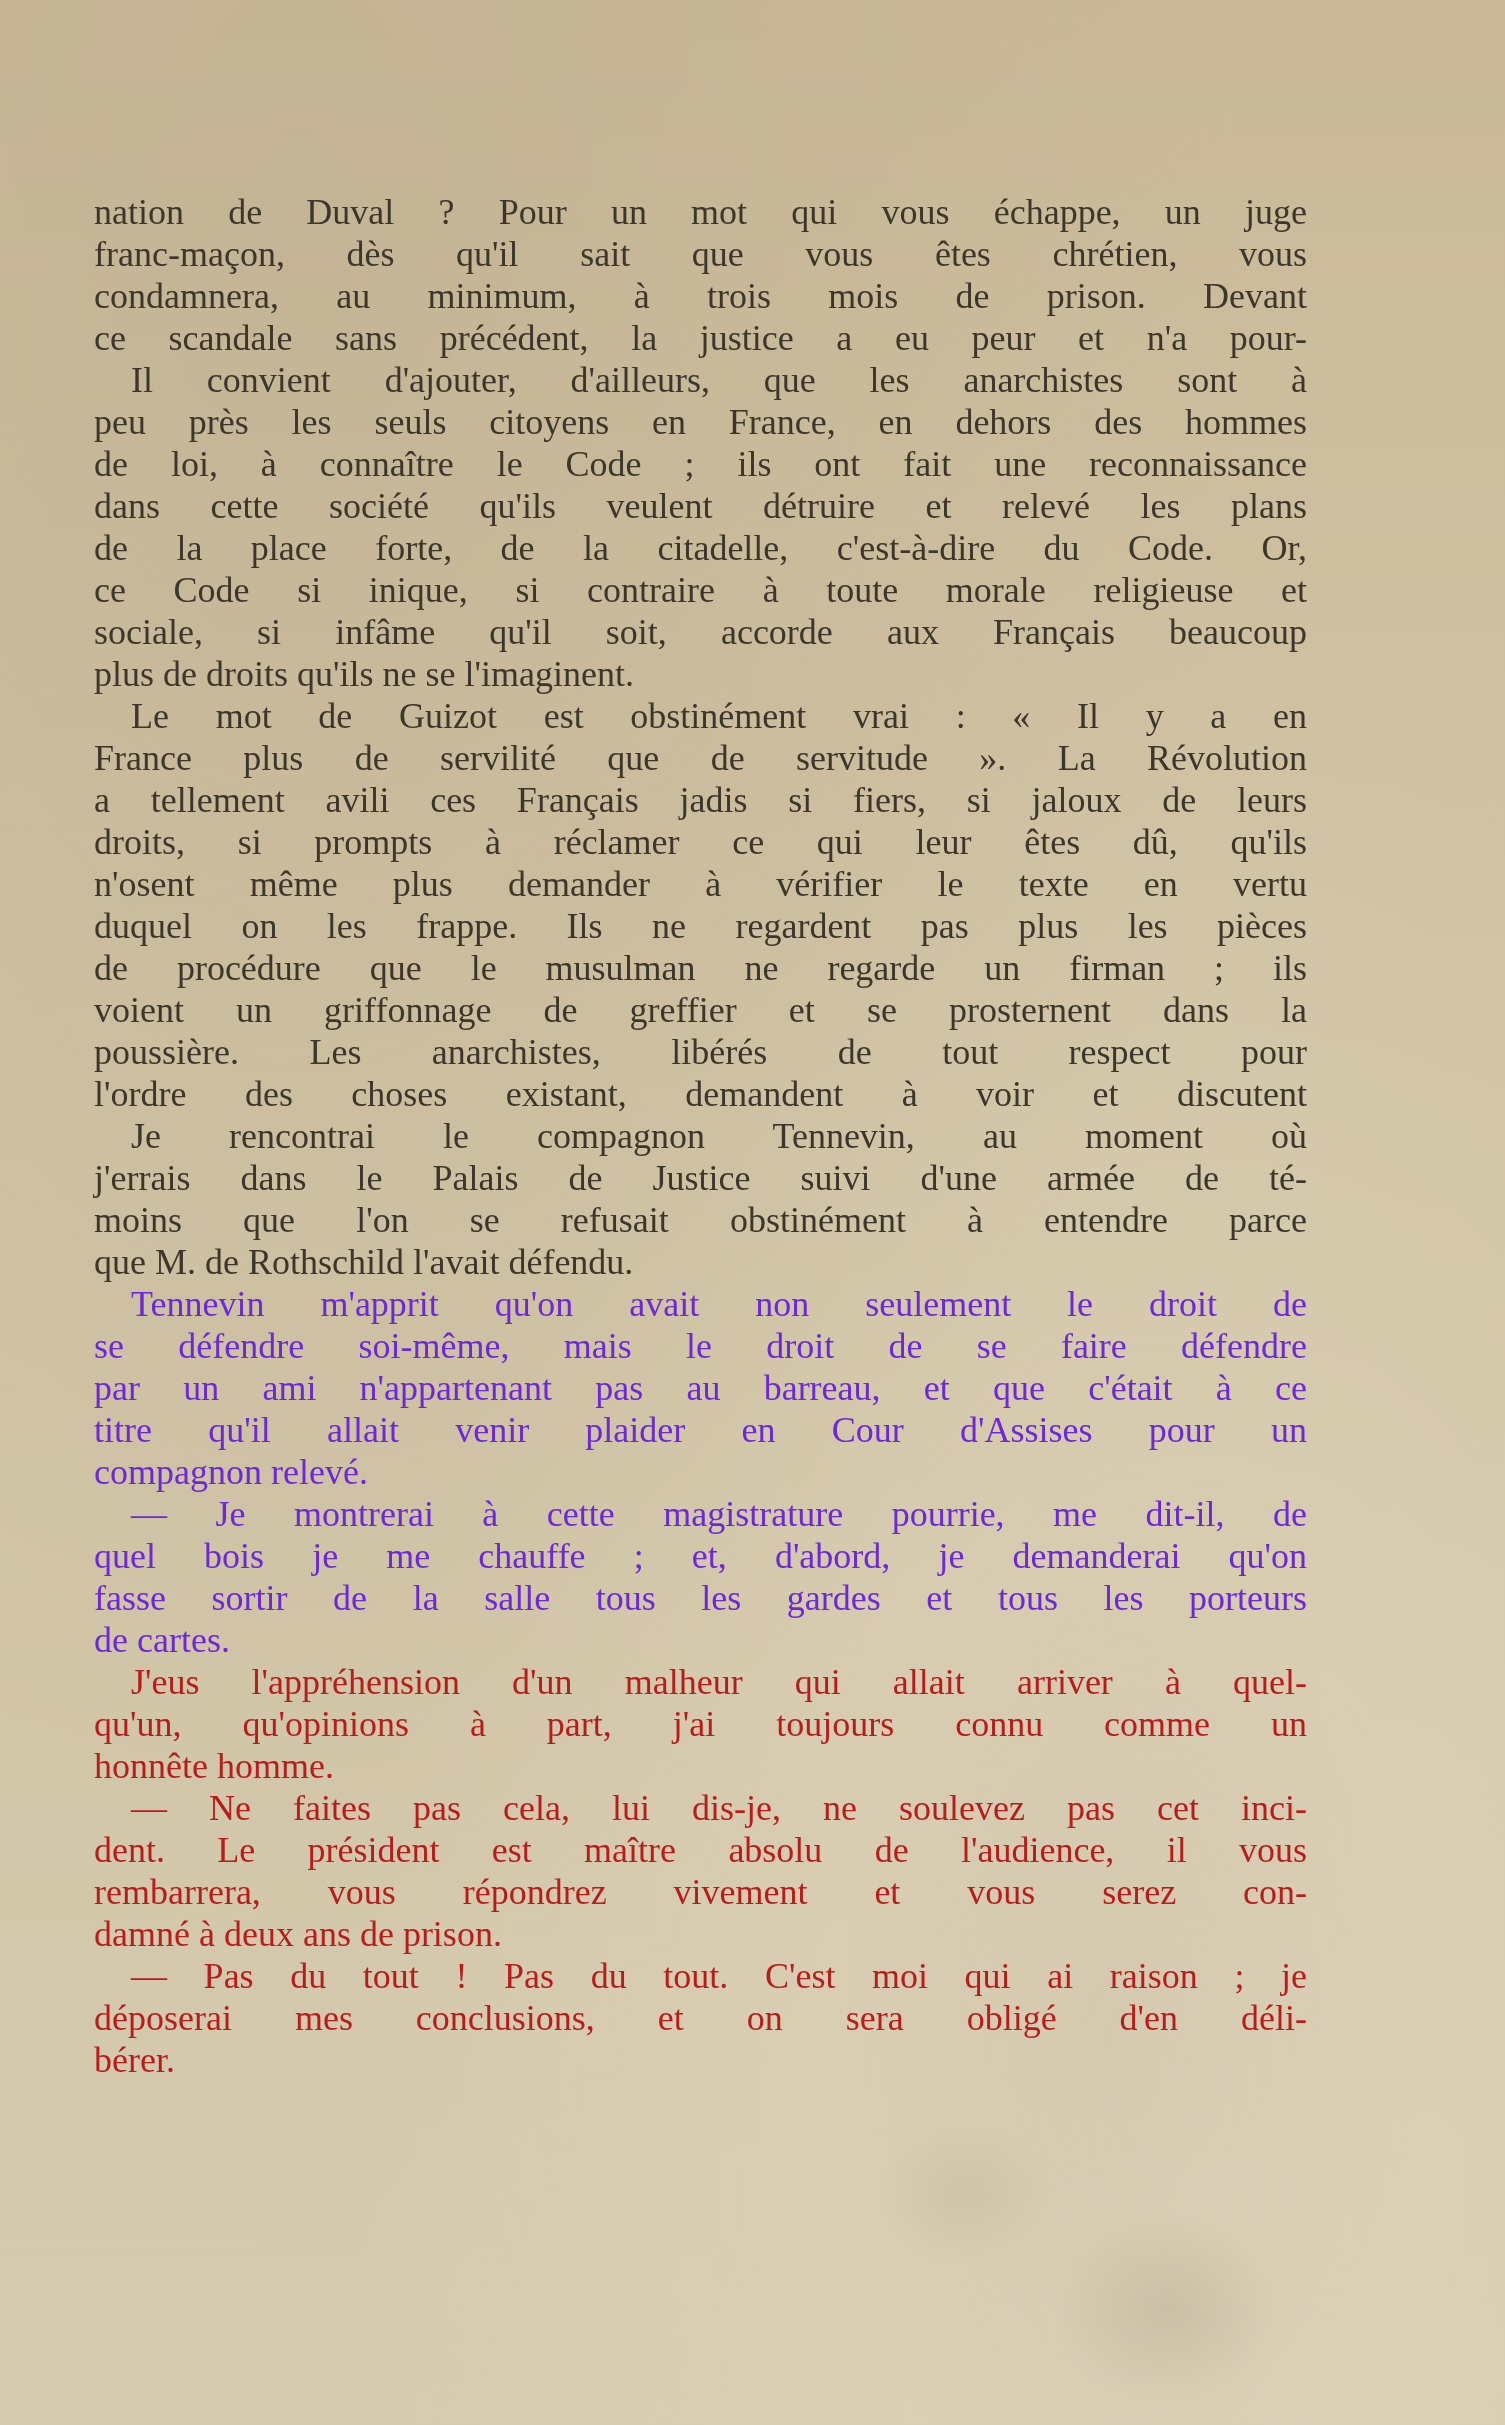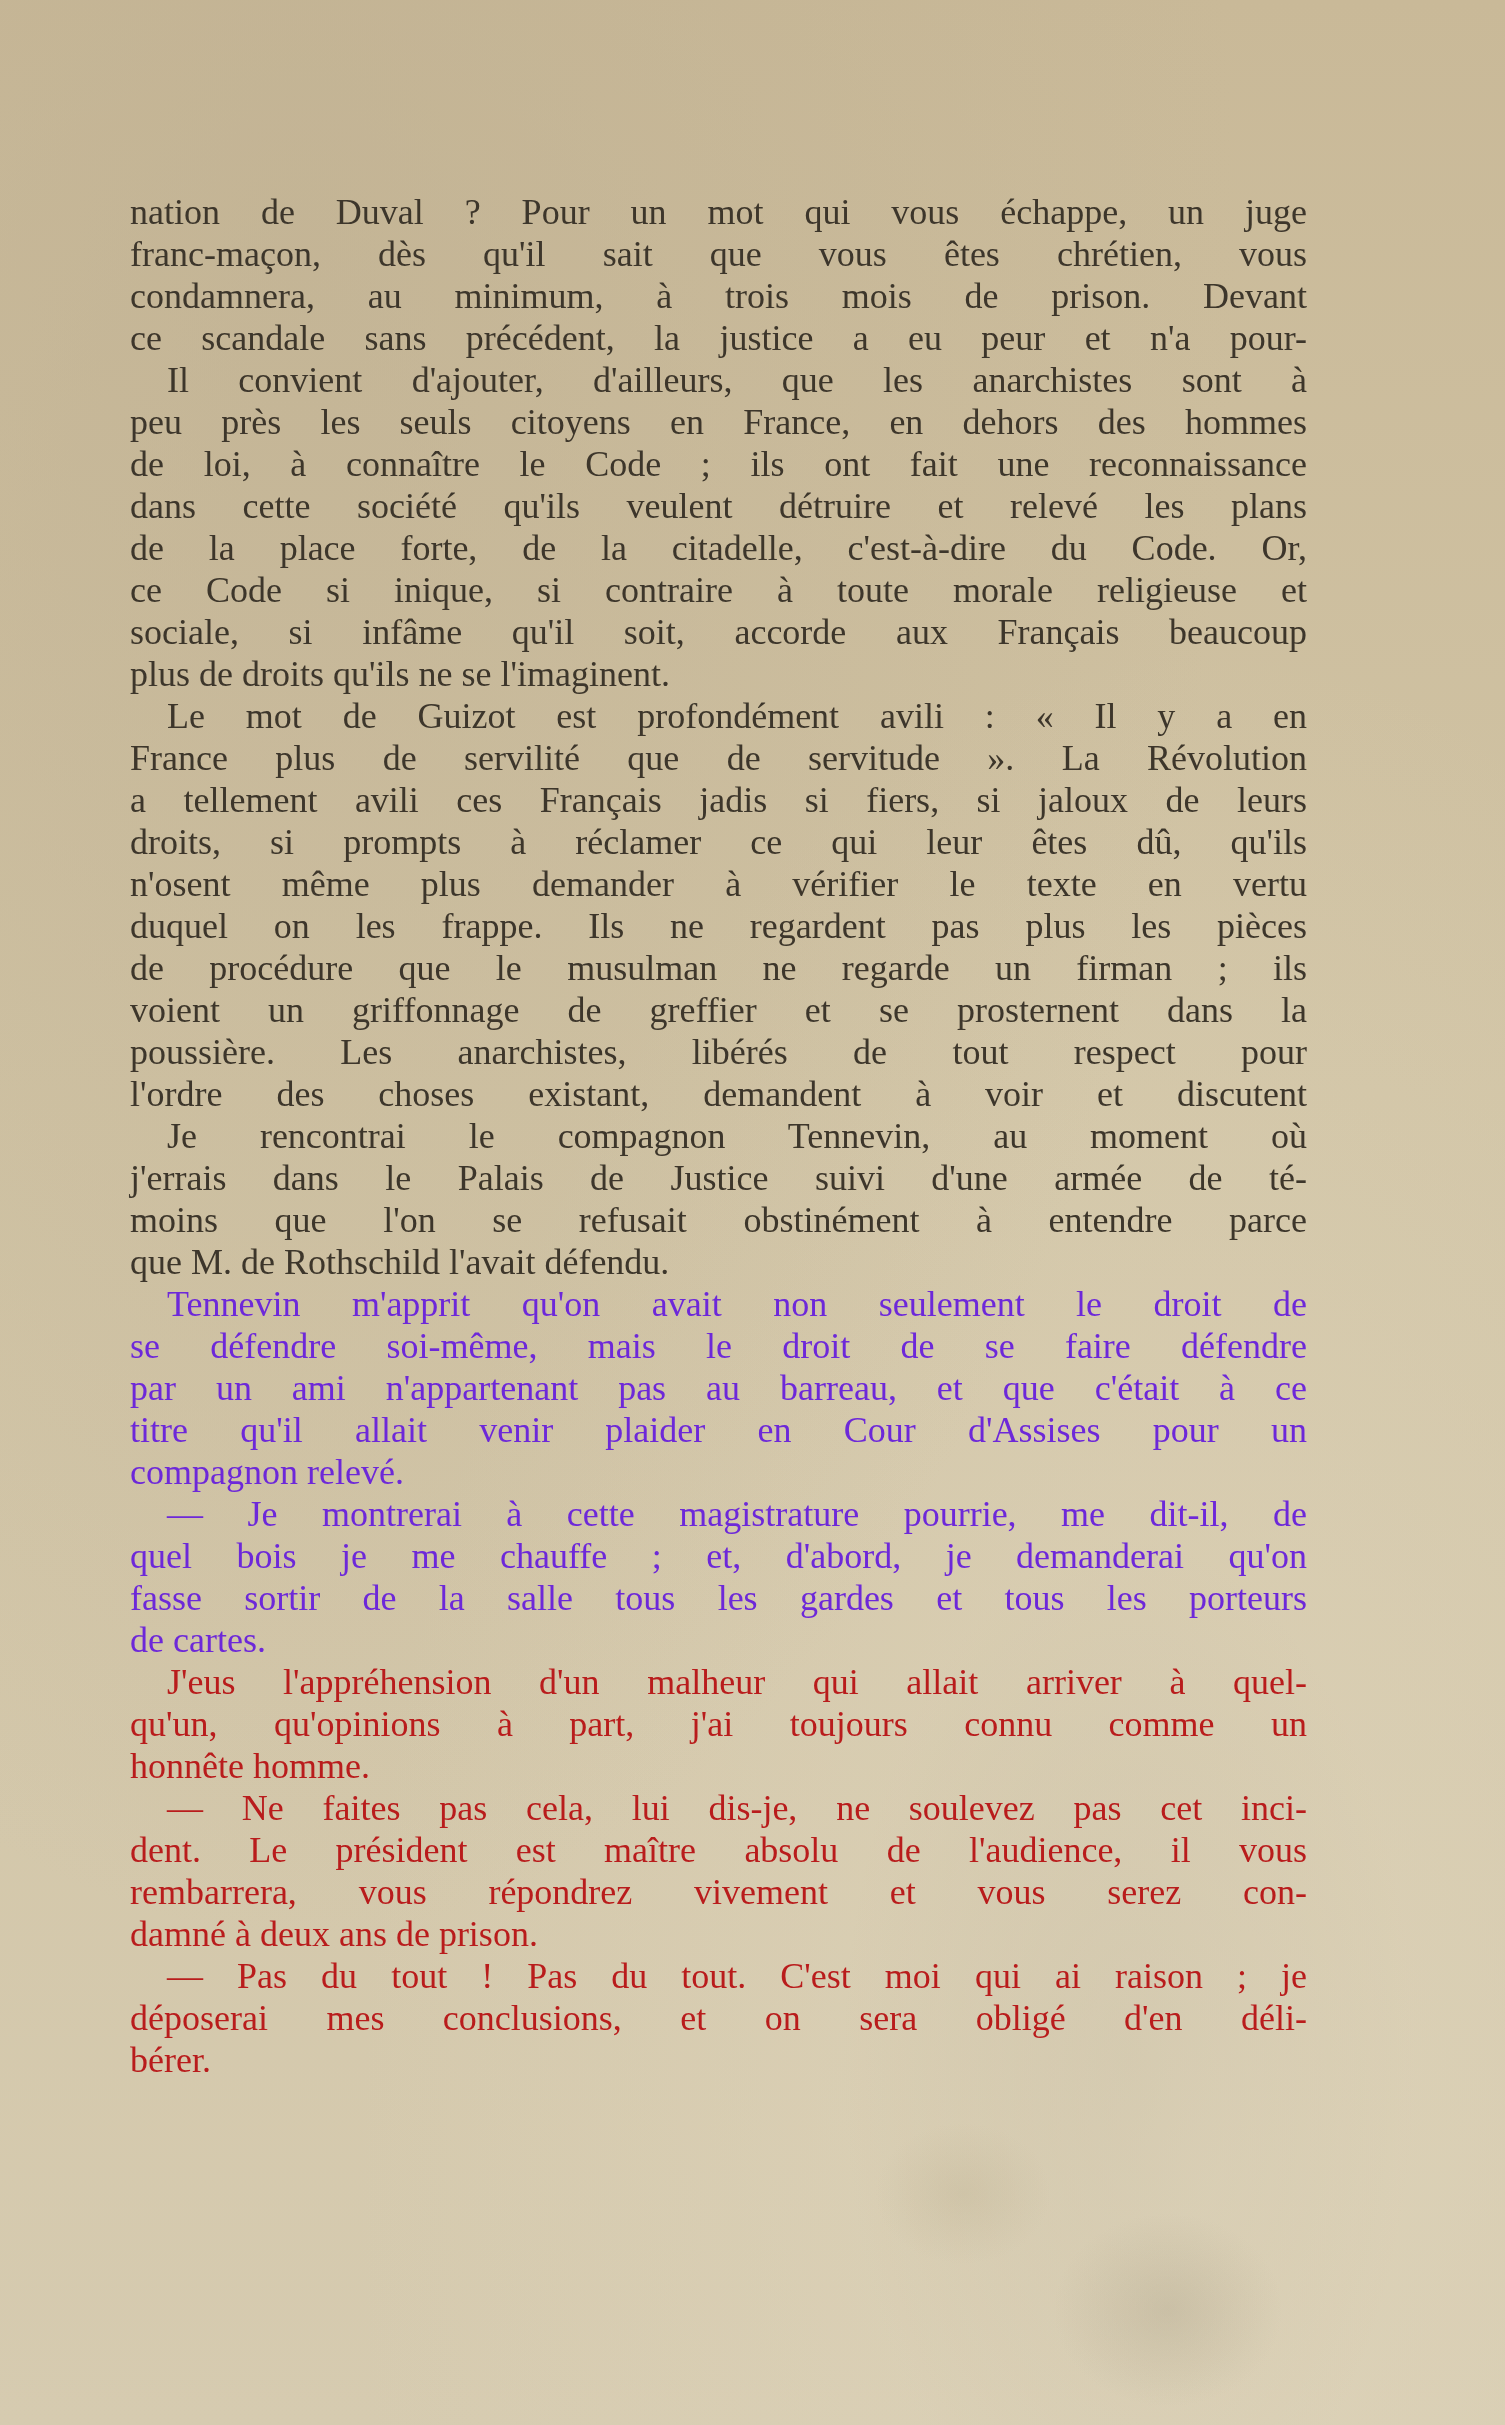--- a/index.html
+++ b/index.html
@@ -63,21 +63,20 @@
   .line {
     display: block;
     height: 42px;
     line-height: 42px;
     font-size: 36px;
     white-space: nowrap;
     text-align: justify;
     text-align-last: justify;
     transform: scaleX(1);
     color: #3d362b;
-    margin-left: 36px;
   }
   .line.last {
     text-align-last: left;
   }
   .line.indent {
     padding-left: 37px;
   }
   .line.faded {
     color: #6d28d9;
   }
@@ -113,21 +112,21 @@
       <span class="line">peu près les seuls citoyens en France, en dehors des hommes</span>
       <span class="line">de loi, à connaître le Code ; ils ont fait une reconnaissance</span>
       <span class="line">dans cette société qu'ils veulent détruire et relevé les plans</span>
       <span class="line">de la place forte, de la citadelle, c'est-à-dire du Code. Or,</span>
       <span class="line">ce Code si inique, si contraire à toute morale religieuse et</span>
       <span class="line">sociale, si infâme qu'il soit, accorde aux Français beaucoup</span>
       <span class="line last">plus de droits qu'ils ne se l'imaginent.</span>
     </div>
 
     <div class="paragraph">
-      <span class="line indent">Le mot de Guizot est profondément avili : « Il y a en</span>
+      <span class="line indent">Le mot de Guizot est obstinément vrai : « Il y a en</span>
       <span class="line">France plus de servilité que de servitude ». La Révolution</span>
       <span class="line">a tellement avili ces Français jadis si fiers, si jaloux de leurs</span>
       <span class="line">droits, si prompts à réclamer ce qui leur êtes dû, qu'ils</span>
       <span class="line">n'osent même plus demander à vérifier le texte en vertu</span>
       <span class="line">duquel on les frappe. Ils ne regardent pas plus les pièces</span>
       <span class="line">de procédure que le musulman ne regarde un firman ; ils</span>
       <span class="line">voient un griffonnage de greffier et se prosternent dans la</span>
       <span class="line">poussière. Les anarchistes, libérés de tout respect pour</span>
       <span class="line">l'ordre des choses existant, demandent à voir et discutent</span>
     </div>

